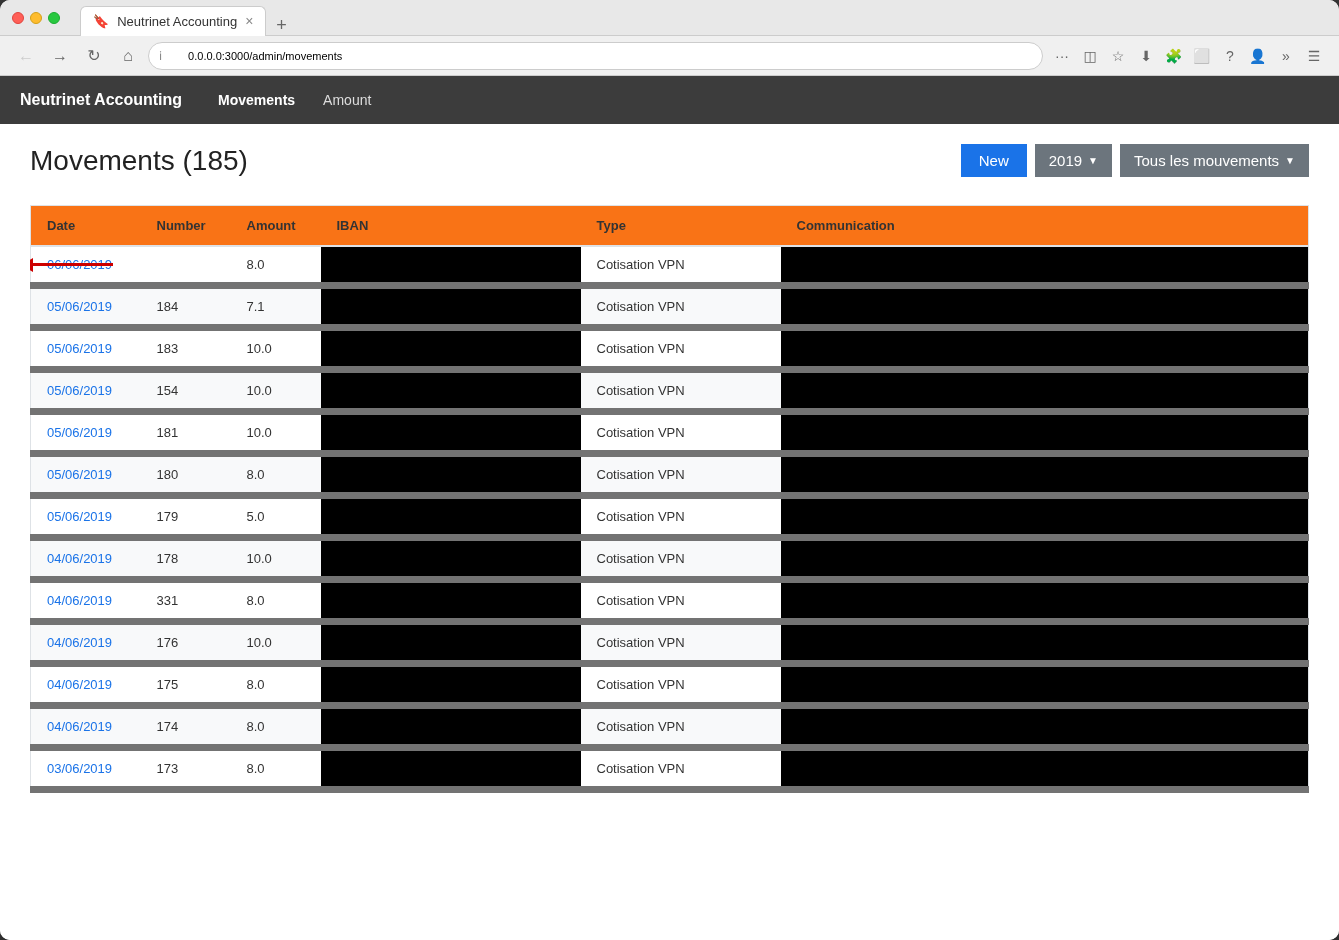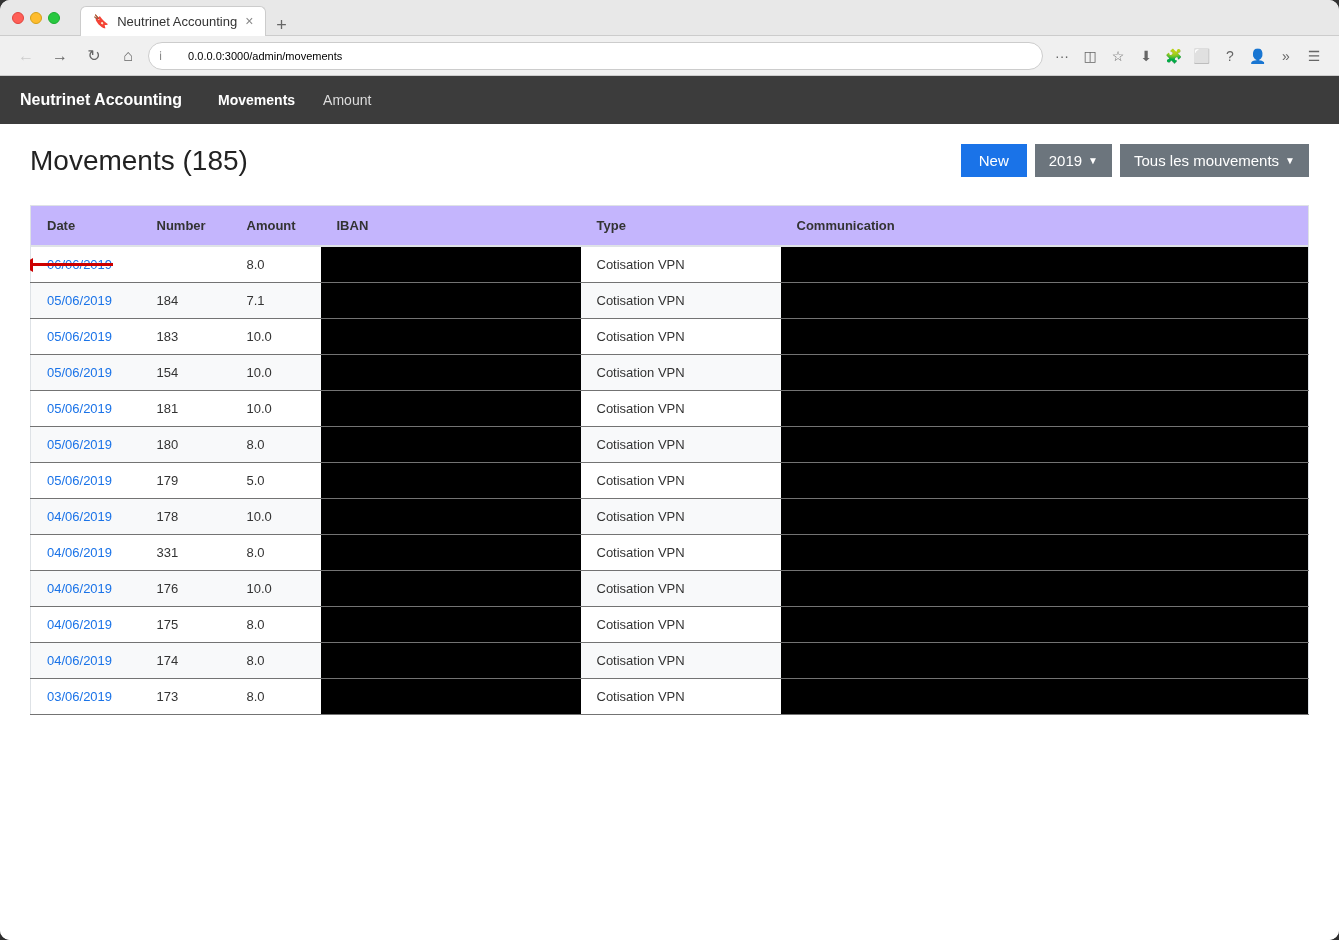--- a/index.html
+++ b/index.html
@@ -240,35 +240,35 @@
     }
 
     
     .movements-table {
       width: 100%;
       border-collapse: collapse;
       border: 1px solid #dee2e6;
     }
 
     .movements-table thead tr {
-      background: #c4b5fd;
+      background: #f97316;
       border-bottom: 2px solid #dee2e6;
     }
 
     .movements-table thead th {
       padding: 12px 16px;
       text-align: left;
       font-weight: 600;
       color: #333;
       font-size: 13px;
       border-right: none;
     }
 
     .movements-table tbody tr {
-      border-bottom: 1px solid #737373;
+      border-bottom: 7px solid #737373;
     }
 
     .movements-table tbody tr:nth-child(even) {
       background: #f8f9fa;
     }
 
     .movements-table tbody tr:nth-child(odd) {
       background: #fff;
     }
 

